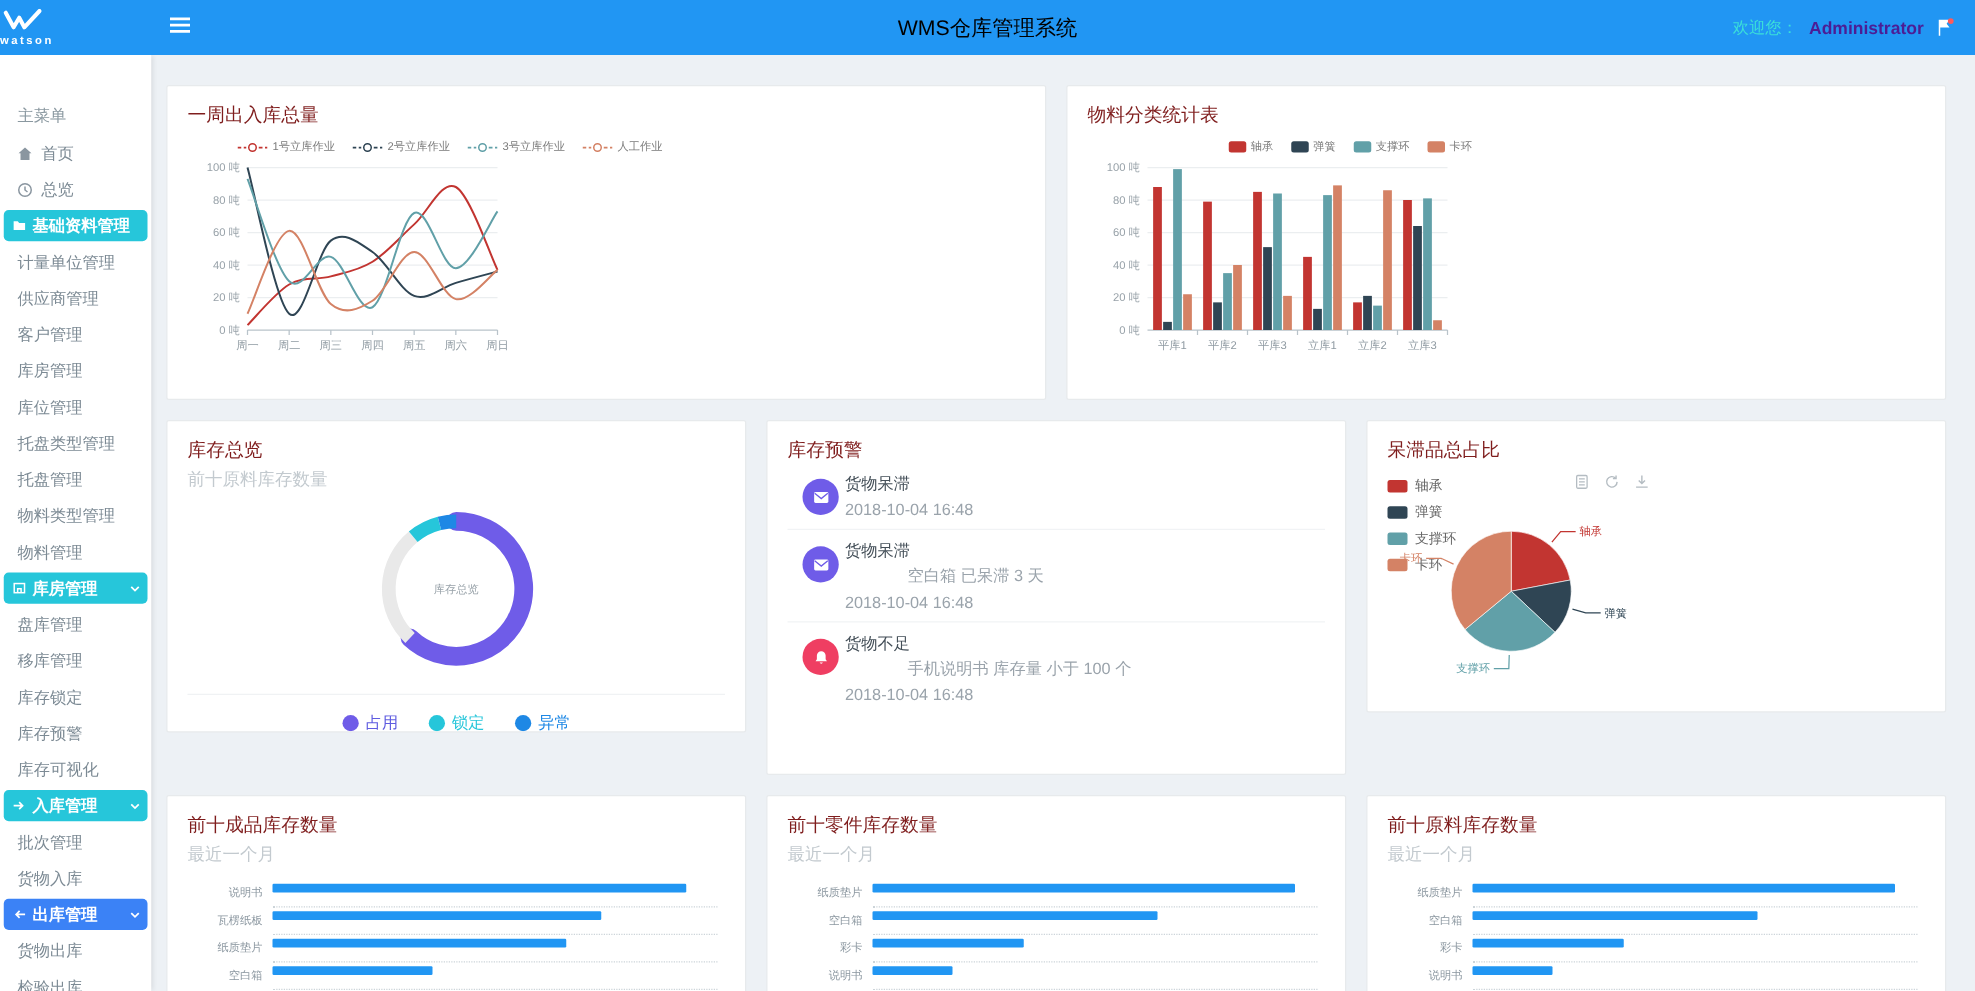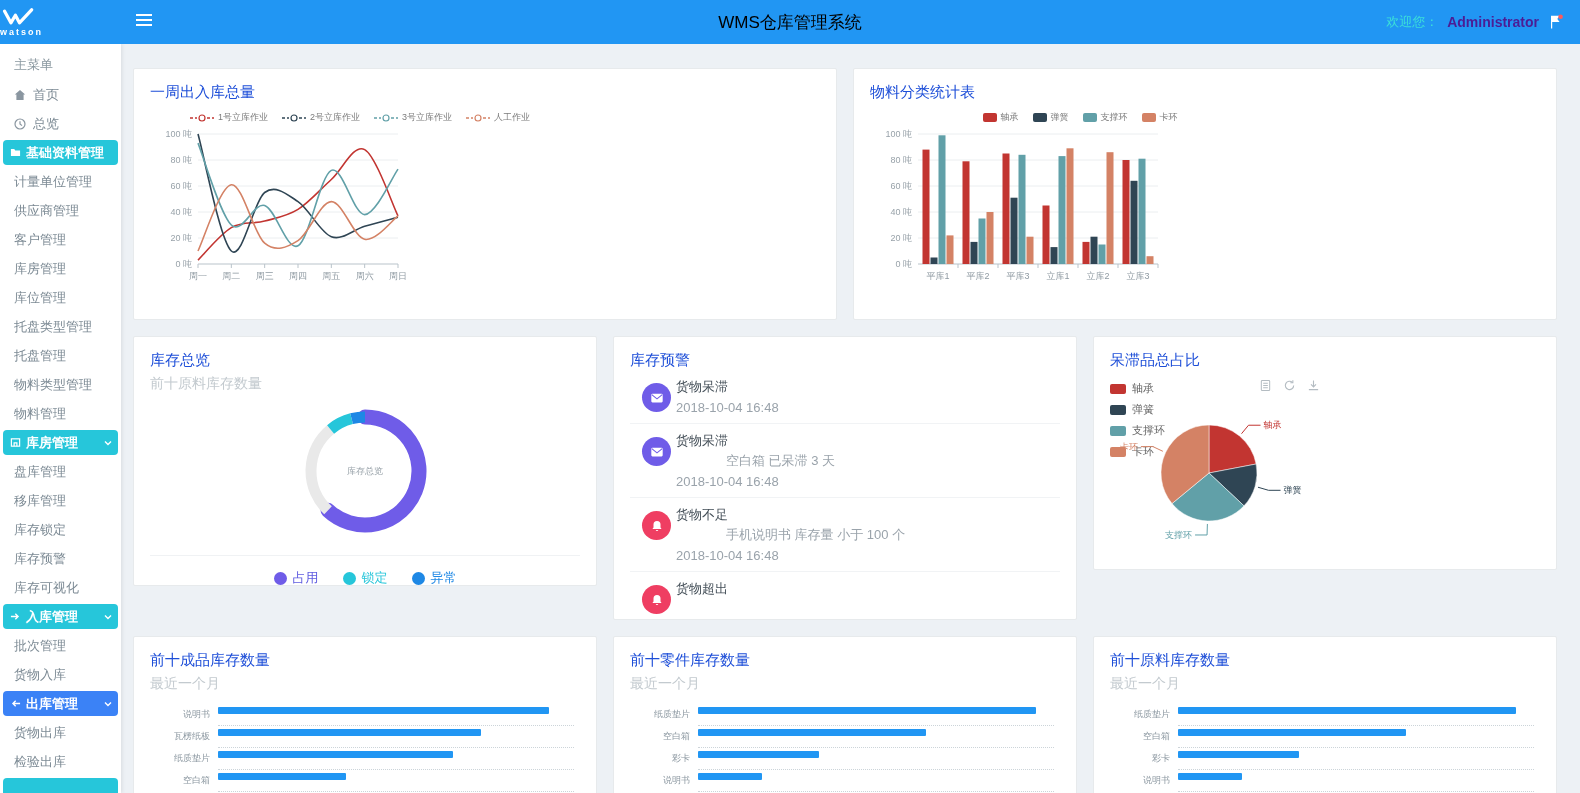--- a/index.html
+++ b/index.html
@@ -11,31 +11,31 @@
   .logo-text{color:#fff;font-size:9px;font-weight:bold;letter-spacing:2px;margin-top:-3px;}
   .burger{margin-left:14px;cursor:pointer;display:flex;align-items:center;}
   .app-title{position:absolute;left:50%;transform:translateX(-50%);color:#000000;font-size:17px;}
   .user-area{margin-left:auto;display:flex;align-items:center;gap:9px;padding-right:16px;}
   .welcome{color:#3bdfd9;font-size:13px;}
   .uname{color:#4c1d95;font-size:14px;font-weight:bold;cursor:pointer;}
   .flag{position:relative;display:flex;align-items:center;cursor:pointer;}
   
   aside{position:absolute;top:44px;left:0;width:121px;bottom:0;background:#fff;
         box-shadow:1px 0 4px rgba(0,0,0,.09);overflow:hidden;z-index:10;}
-  .side-section{color:#8a98a0;font-size:13px;padding:12px 0 6px 14px;}
+  .side-section{color:#8a98a0;font-size:13px;padding:12px 0 6px 14px;margin-top:28px;}
   .side-item{display:flex;align-items:center;gap:7px;padding:7px 4px 7px 14px;color:#7c8a94;
              font-size:13px;line-height:15px;cursor:pointer;white-space:nowrap;}
   .side-group{display:flex;align-items:center;gap:5px;margin:2px 3px;padding:5px 5px 5px 7px;border-radius:4px;
               background:#26c6da;color:#fff;font-size:13px;line-height:15px;font-weight:bold;cursor:pointer;white-space:nowrap;}
   .side-group .chev{margin-left:auto;display:flex;}
   
   main{position:absolute;left:121px;top:44px;right:0;bottom:0;overflow:hidden;padding:24px 23px 0 12px;box-sizing:border-box;}
   .row{display:flex;gap:16px;margin-bottom:16px;align-items:flex-start;}
   .card{background:#fff;border:1px solid #e7eaec;border-radius:2px;box-sizing:border-box;padding:14px 16px;position:relative;overflow:hidden;}
-  .card-title{margin:0;font-size:15px;font-weight:400;color:#1d4ed8;}
+  .card-title{margin:0;font-size:15px;font-weight:400;color:#7f1d1d;}
   .card-sub{font-size:14px;color:#c3cacf;margin-top:5px;}
   .w-half{width:704px;height:252px;}
   .w-third{width:464px;}
   
   .lg-row{display:flex;justify-content:center;align-items:center;gap:14px;margin-top:9px;width:420px;}
   .lg-item{display:flex;align-items:center;gap:4px;font-size:9px;color:#7b7b7b;cursor:pointer;}
   .sw{width:14px;height:9px;border-radius:2px;display:inline-block;}
   
   .donut-wrap{display:flex;justify-content:center;margin-top:4px;}
   .donut-legend{display:flex;justify-content:center;gap:24px;border-top:1px solid #f0f2f4;padding-top:13px;margin-top:6px;text-align:right;}
@@ -428,29 +428,20 @@
             <span class="alert-icon" style="background:#ef3e62">
               <svg width="14" height="14" viewBox="0 0 16 16">
                 <path d="M8 2.2a4 4 0 0 1 4 4V9.6l1.2 1.9H2.8L4 9.6V6.2a4 4 0 0 1 4-4Z" fill="#fff"></path>
                 <path d="M6.5 12.6a1.6 1.6 0 0 0 3 0Z" fill="#fff"></path>
               </svg>
             </span>
             <div class="alert-title">货物不足</div>
             <div class="alert-desc">手机说明书 库存量 小于 100 个</div>
             <div class="alert-time">2018-10-04 16:48</div>
           </div>
-          <div class="alert-item">
-            <span class="alert-icon" style="background:#ef3e62">
-              <svg width="14" height="14" viewBox="0 0 16 16">
-                <path d="M8 2.2a4 4 0 0 1 4 4V9.6l1.2 1.9H2.8L4 9.6V6.2a4 4 0 0 1 4-4Z" fill="#fff"></path>
-                <path d="M6.5 12.6a1.6 1.6 0 0 0 3 0Z" fill="#fff"></path>
-              </svg>
-            </span>
-            <div class="alert-title">货物超出</div>
-          </div>
         </div>
     </div>
     <div class="card w-third" style="height:234px;">
       <h3 class="card-title">呆滞品总占比</h3>
       <div class="pie-legend" id="pie-legend">
           <div class="pl-item">
             <span class="pl-sw" style="background:#c23531"></span>
             <span>轴承</span>
           </div>
           <div class="pl-item">

